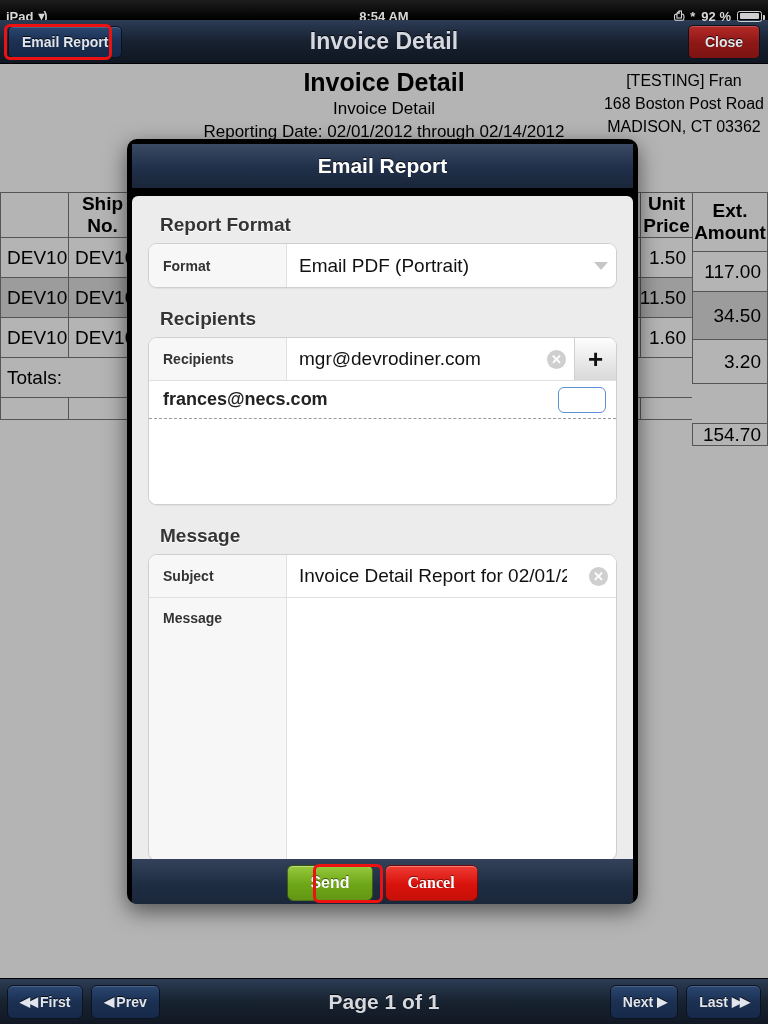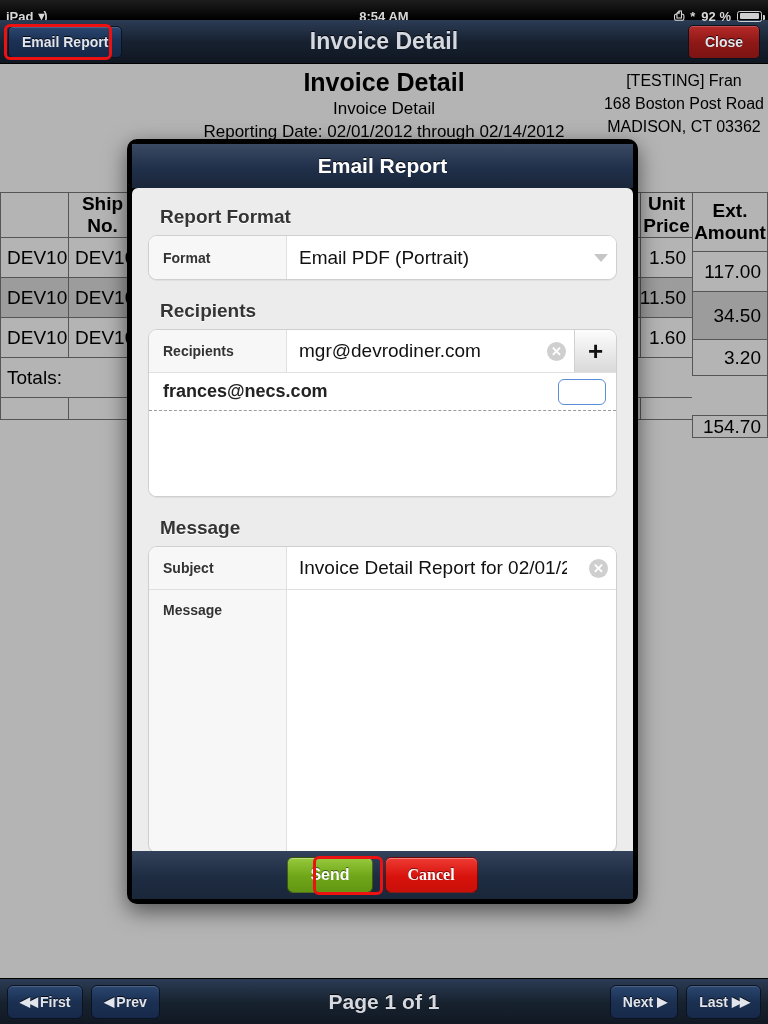--- a/index.html
+++ b/index.html
@@ -107,20 +107,21 @@
     color:#fff; font-size:21px; font-weight:bold;
     display:flex; align-items:center; justify-content:center;
     text-shadow:0 -1px 0 rgba(0,0,0,.75);
   }
   #modal-body{
     background:#ececec;
     height:663px;
     border-radius:6px 6px 0 0;
     padding:18px 16px 4px 16px;
     overflow:hidden;
+    margin-top:8px;
   }
   #modal-footer{
     height:48px;
     background:linear-gradient(#33425a,#1e2c42 55%,#1a2639);
     display:flex; align-items:center; justify-content:center; gap:12px;
     position:relative;
   }
 
   .sec-title{
     font-size:19px; font-weight:bold; color:#343434;
@@ -305,21 +306,21 @@
     <div class="cell" style="height:22px;"></div>
   </div>
 
   <div class="tbl-col" style="left:692px; width:76px;">
     <div class="cell hdr last" style="height:60px;">
       <span>Ext.</span>
       <span>Amount</span>
     </div>
     <div class="cell rt last" style="height:40px;">117.00</div>
     <div class="cell rt last sel" style="height:48px;">34.50</div>
-    <div class="cell rt last" style="height:36px;">3.20</div>
+    <div class="cell rt last" style="height:44px;">3.20</div>
     <div class="cell last" style="height:40px; border-left:none;"></div>
     <div class="cell rt last" style="height:22px;">154.70</div>
   </div>
 </div>
 
 <div id="modal">
 
   <div id="modal-title">Email Report</div>
 
   <div id="modal-body">

